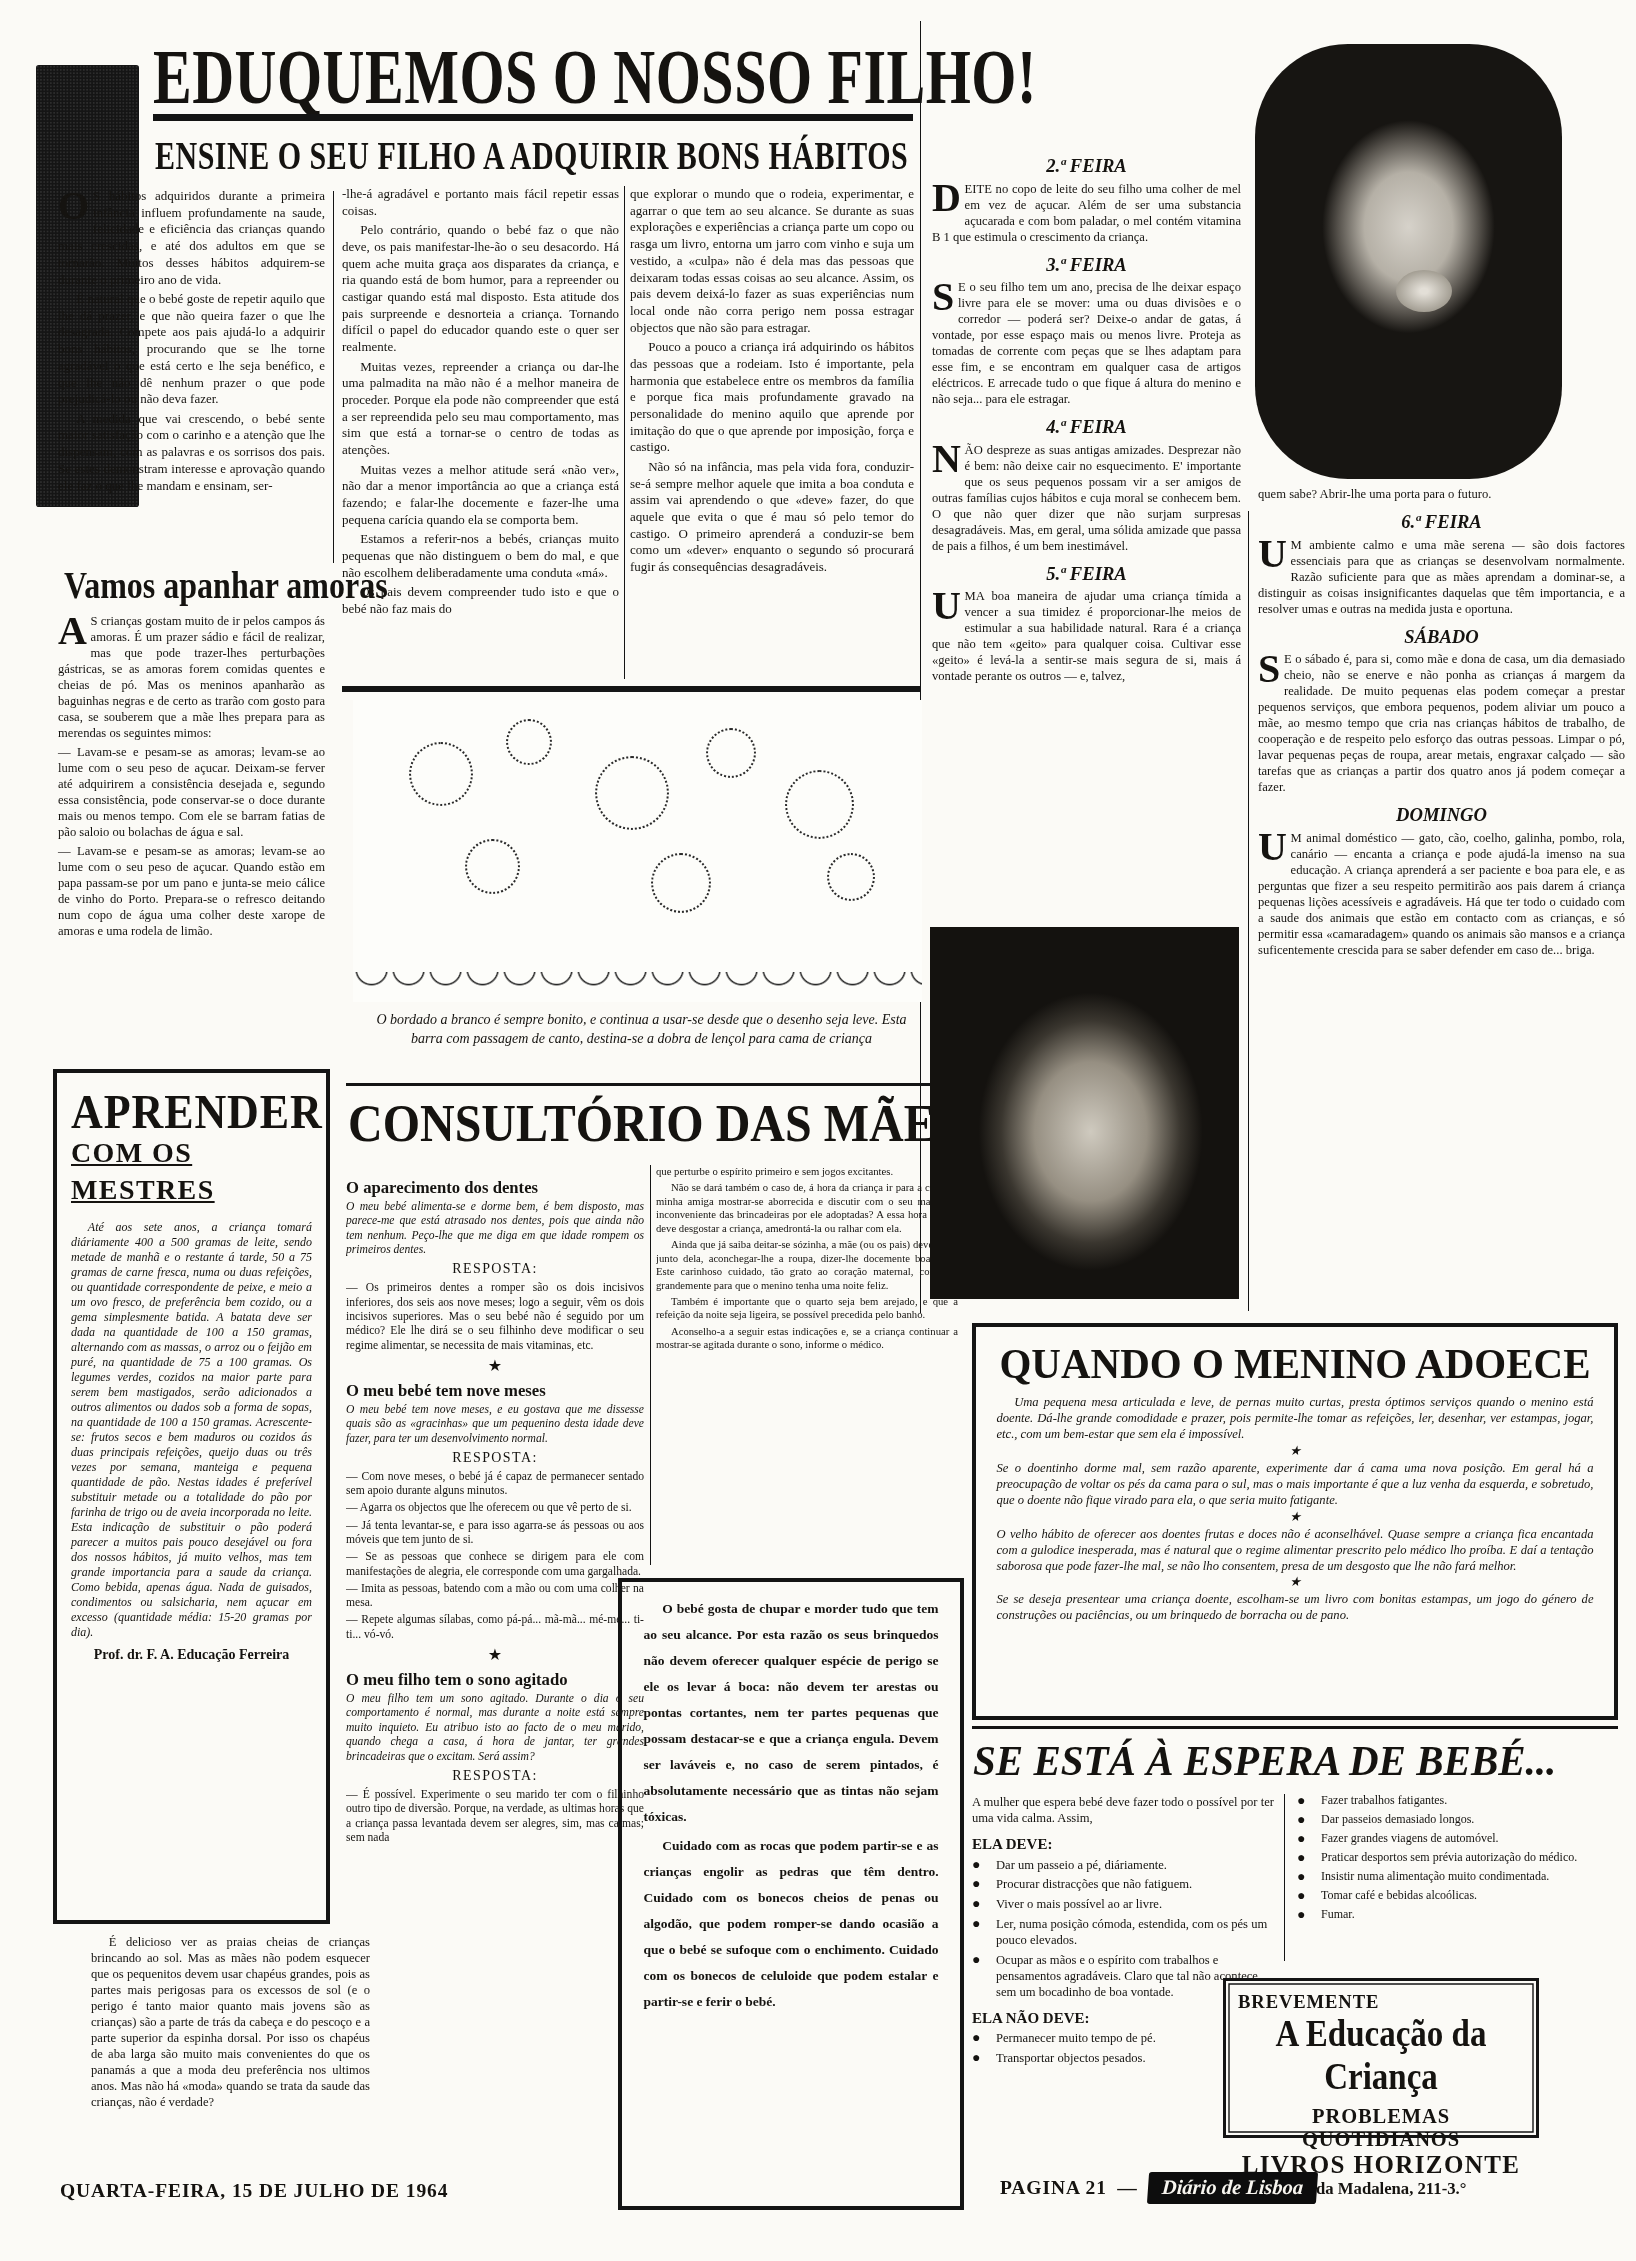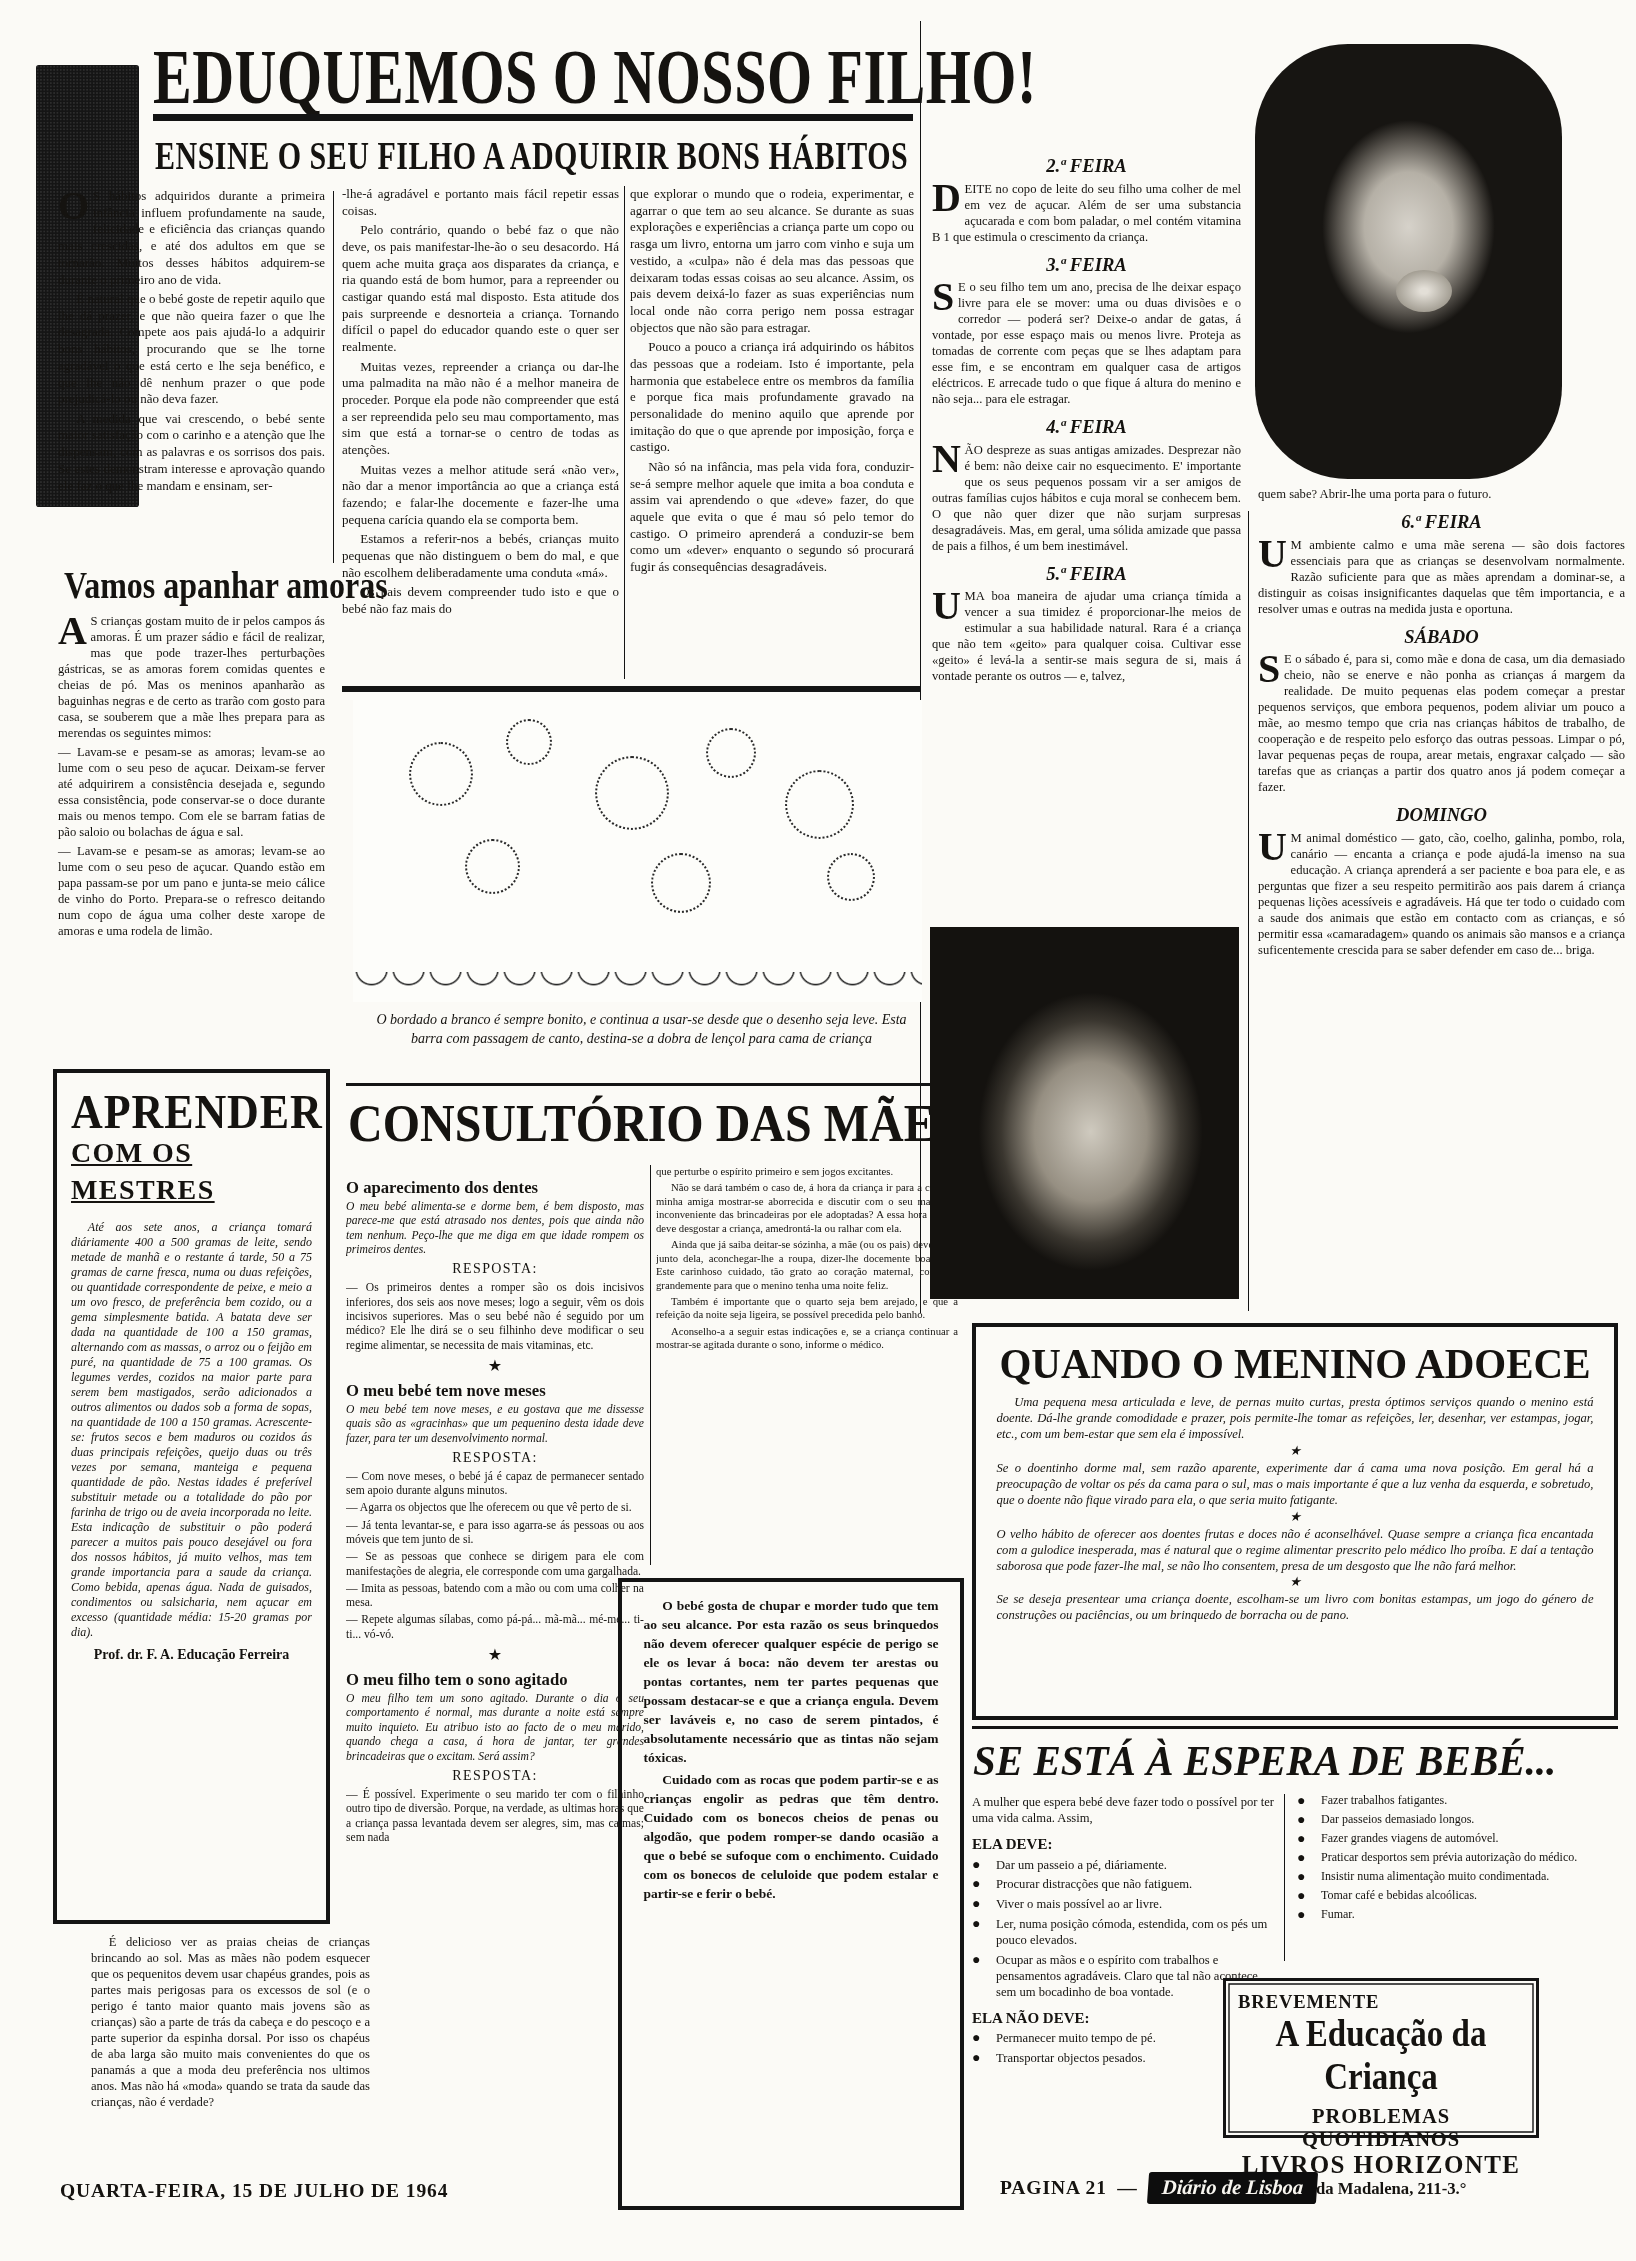--- a/index.html
+++ b/index.html
@@ -172,21 +172,21 @@
   <div class="abs rule-v" style="left:650px;top:1165px;height:400px;width:0.9px;"></div>
   <div class="abs body-text" style="left:656px;top:1165px;width:302px;height:397px;font-size:10.7px;line-height:13.5px;overflow:hidden;">
     <p class="nohang">que perturbe o espírito primeiro e sem jogos excitantes.</p>
     <p>Não se dará também o caso de, á hora da criança ir para a cama, a minha amiga mostrar-se aborrecida e discutir com o seu marido o inconveniente das brincadeiras por ele adoptadas? A essa hora não se deve desgostar a criança, amedrontá-la ou ralhar com ela.</p>
     <p>Ainda que já saiba deitar-se sózinha, a mãe (ou os pais) deve ir até junto dela, aconchegar-lhe a roupa, dizer-lhe docemente boa-noite. Este carinhoso cuidado, tão grato ao coração maternal, contribui grandemente para que o menino tenha uma noite feliz.</p>
     <p>Também é importante que o quarto seja bem arejado, e que a refeição da noite seja ligeira, se possível precedida pelo banho.</p>
     <p>Aconselho-a a seguir estas indicações e, se a criança continuar a mostrar-se agitada durante o sono, informe o médico.</p>
   </div>
 
   <div class="abs boxed" style="left:618px;top:1578px;width:346px;height:632px;box-sizing:border-box;padding:14px 21.4px;overflow:hidden;">
-    <div class="body-text" style="font-size:13.5px;line-height:19px;font-weight:bold;">
+    <div class="body-text" style="font-size:13.5px;line-height:26px;font-weight:bold;">
       <p>O bebé gosta de chupar e morder tudo que tem ao seu alcance. Por esta razão os seus brinquedos não devem oferecer qualquer espécie de perigo se ele os levar á boca: não devem ter arestas ou pontas cortantes, nem ter partes pequenas que possam destacar-se e que a criança engula. Devem ser laváveis e, no caso de serem pintados, é absolutamente necessário que as tintas não sejam tóxicas.</p>
       <p>Cuidado com as rocas que podem partir-se e as crianças engolir as pedras que têm dentro. Cuidado com os bonecos cheios de penas ou algodão, que podem romper-se dando ocasião a que o bebé se sufoque com o enchimento. Cuidado com os bonecos de celuloide que podem estalar e partir-se e ferir o bebé.</p>
     </div>
   </div>
 
   <div class="abs body-text" style="left:932px;top:158px;width:309px;height:767px;font-size:12.6px;line-height:16px;overflow:hidden;">
     <div class="day-label" style="margin-top:0;">2.ª FEIRA</div>
     <p class="dc nohang">DEITE no copo de leite do seu filho uma colher de mel em vez de açucar. Além de ser uma substancia açucarada e com bom paladar, o mel contém vitamina B 1 que estimula o crescimento da criança.</p>
     <div class="day-label">3.ª FEIRA</div>
     <p class="dc nohang">SE o seu filho tem um ano, precisa de lhe deixar espaço livre para ele se mover: uma ou duas divisões e o corredor — poderá ser? Deixe-o andar de gatas, á vontade, por esse espaço mais ou menos livre. Proteja as tomadas de corrente com peças que se lhes adaptam para esse fim, e se encontram em qualquer casa de artigos eléctricos. E arrecade tudo o que fique á altura do menino e não seja... para ele estragar.</p>

